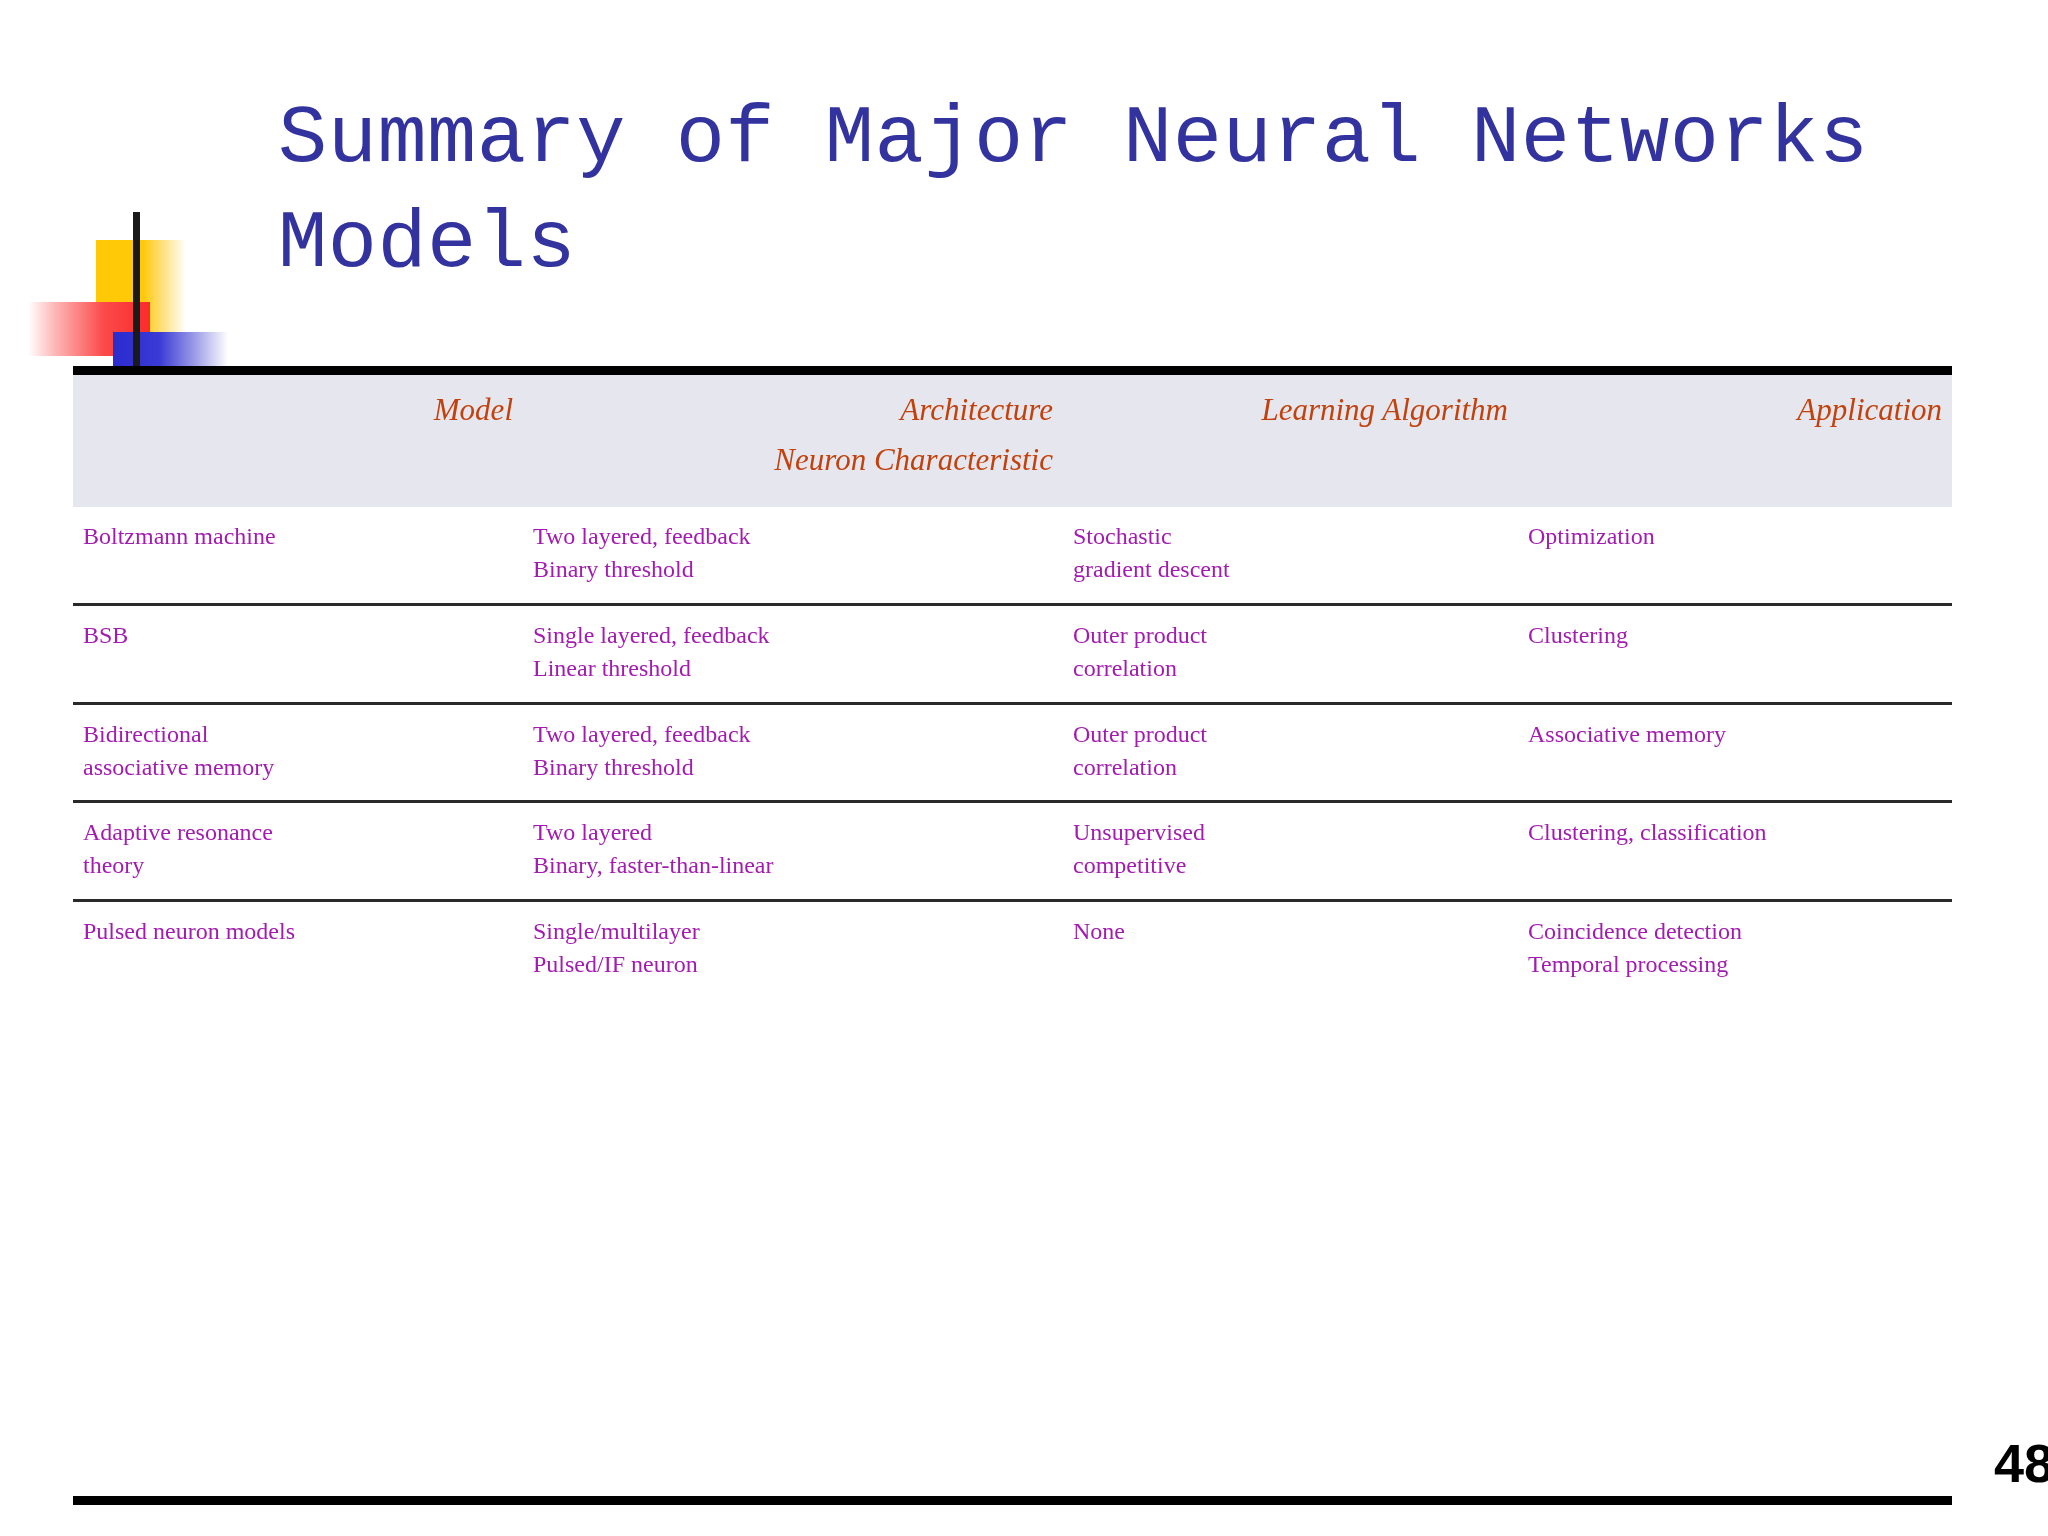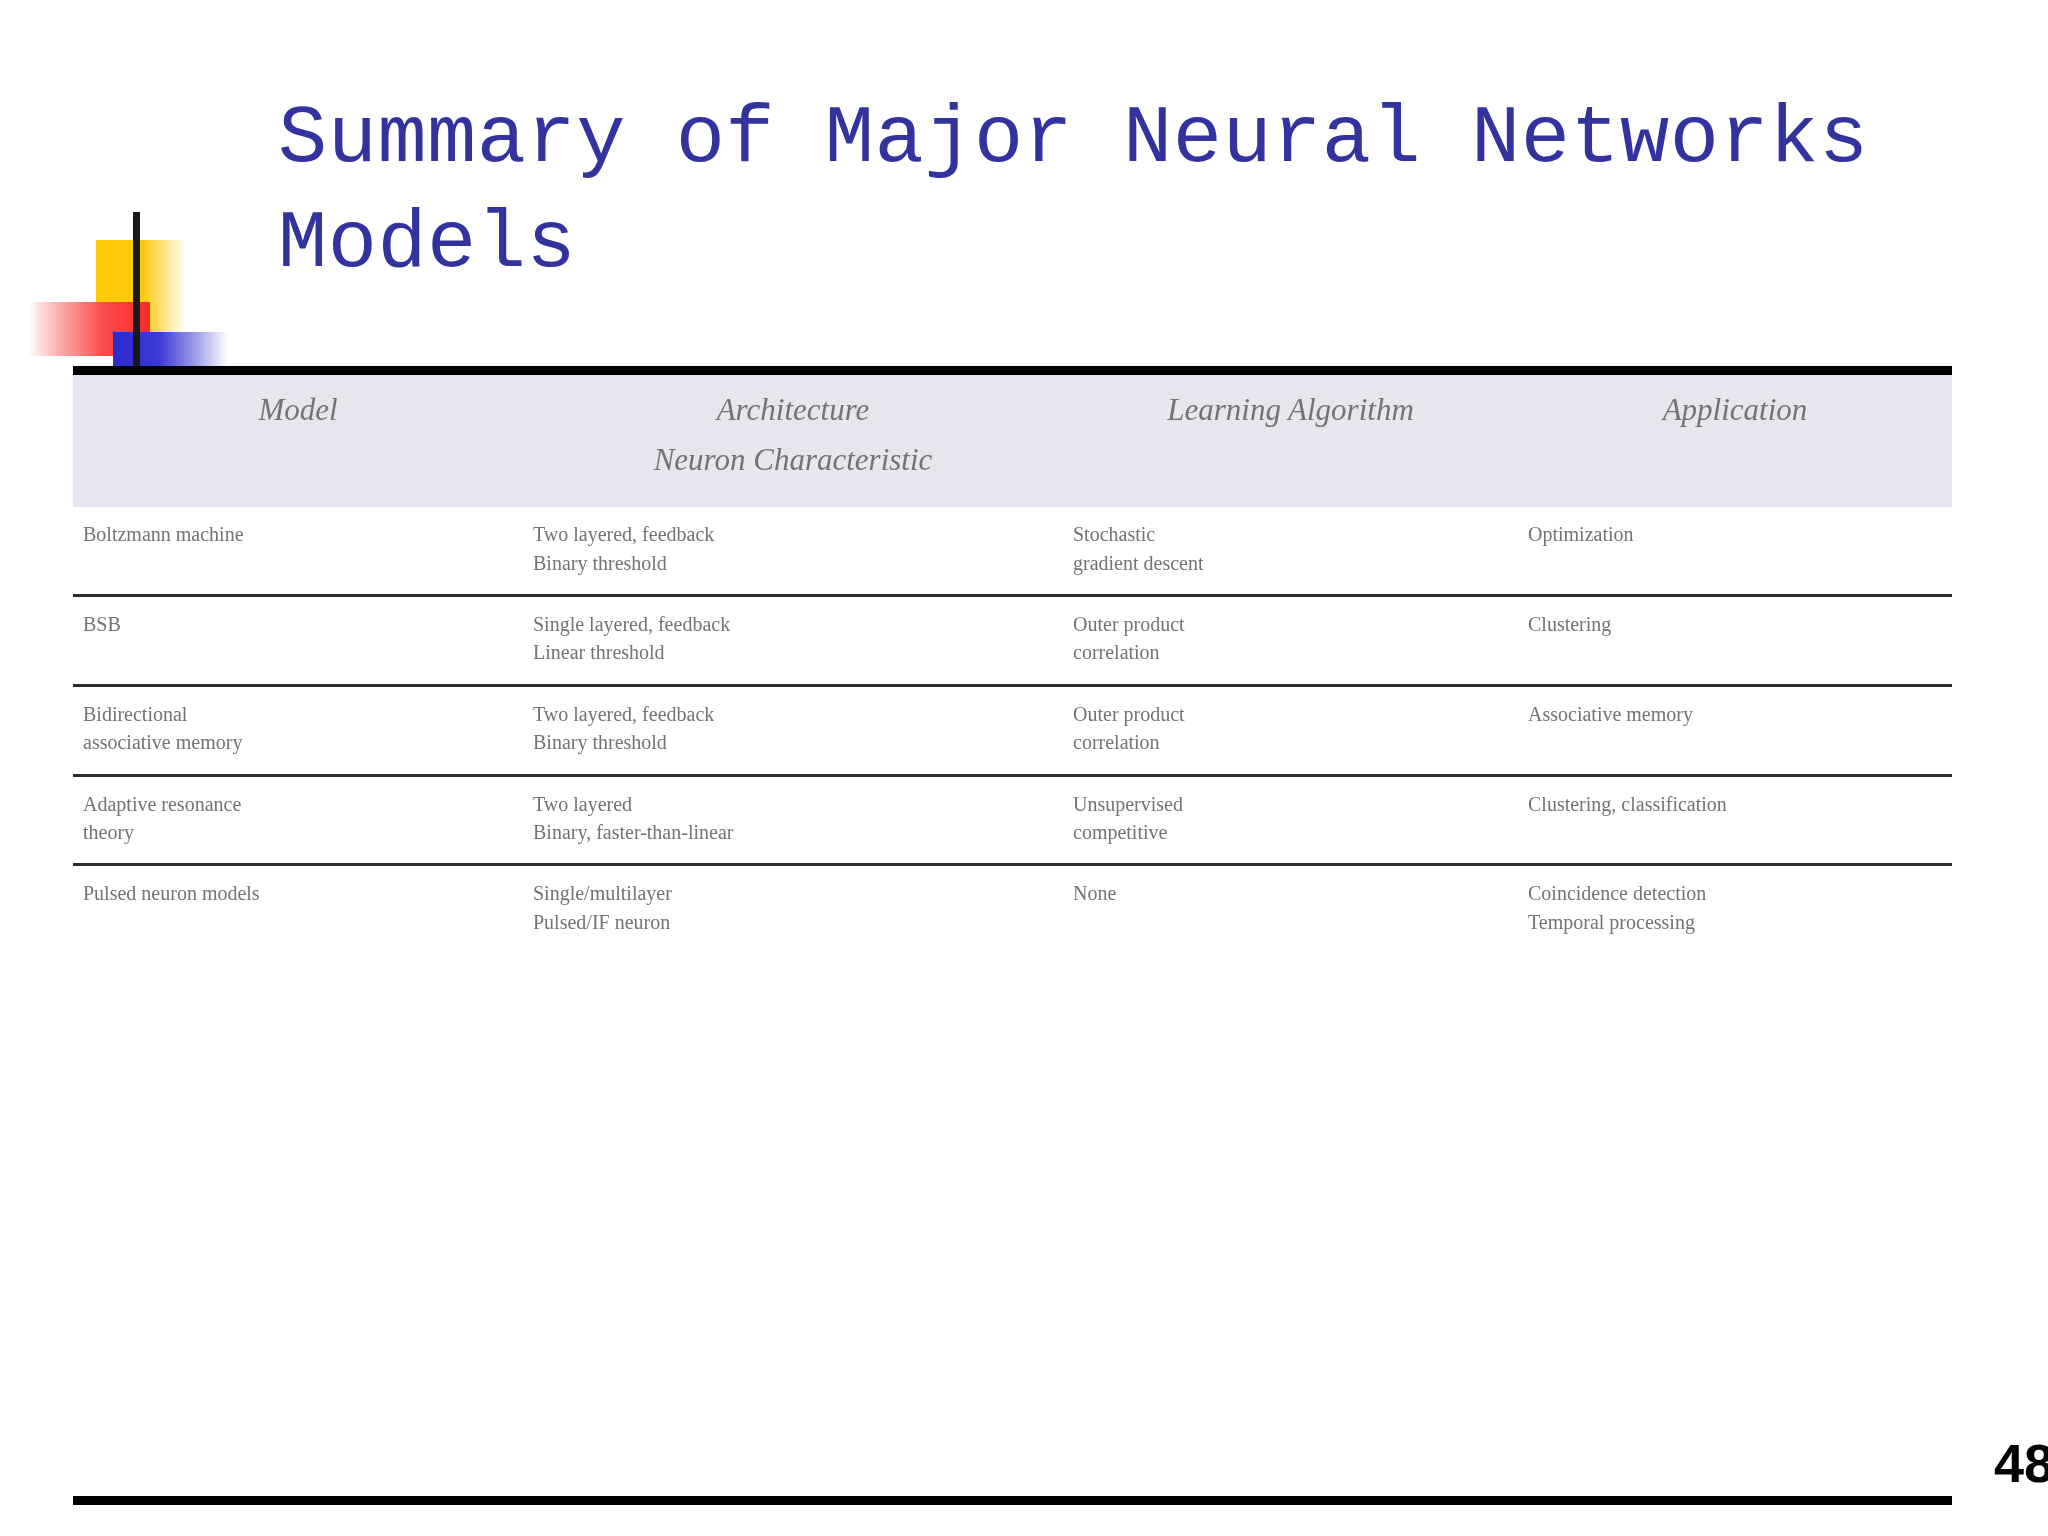--- a/index.html
+++ b/index.html
@@ -79,40 +79,40 @@
     border-collapse: collapse;
     table-layout: fixed;
   }
   .nn-table col.c-model   { width: 450px; }
   .nn-table col.c-arch    { width: 540px; }
   .nn-table col.c-learn   { width: 455px; }
   .nn-table col.c-app     { width: 434px; }
 
   .nn-table thead th {
     background: #e6e7ee;
-    text-align: center;
+    text-align: right;
     vertical-align: top;
     font-style: italic;
     font-weight: normal;
     font-size: 31px;
     line-height: 1.1;
-    color: #737373;
+    color: #c2410c;
     padding: 18px 10px 30px 10px;
     border-top: 9px solid #000000;
   }
   .nn-table thead th .sub {
     display: block;
     margin-top: 16px;
   }
 
   .nn-table tbody td {
     vertical-align: top;
-    font-size: 20px;
+    font-size: 24px;
     line-height: 1.12;
-    color: #737373;
+    color: #a21caf;
     padding: 16px 10px 20px 10px;
     border-top: 3px solid #2a2a2a;
     background: #ffffff;
   }
   .nn-table tbody tr:first-child td {
     border-top: none;
   }
   .nn-table tbody td .line2 {
     display: block;
     margin-top: 6px;

